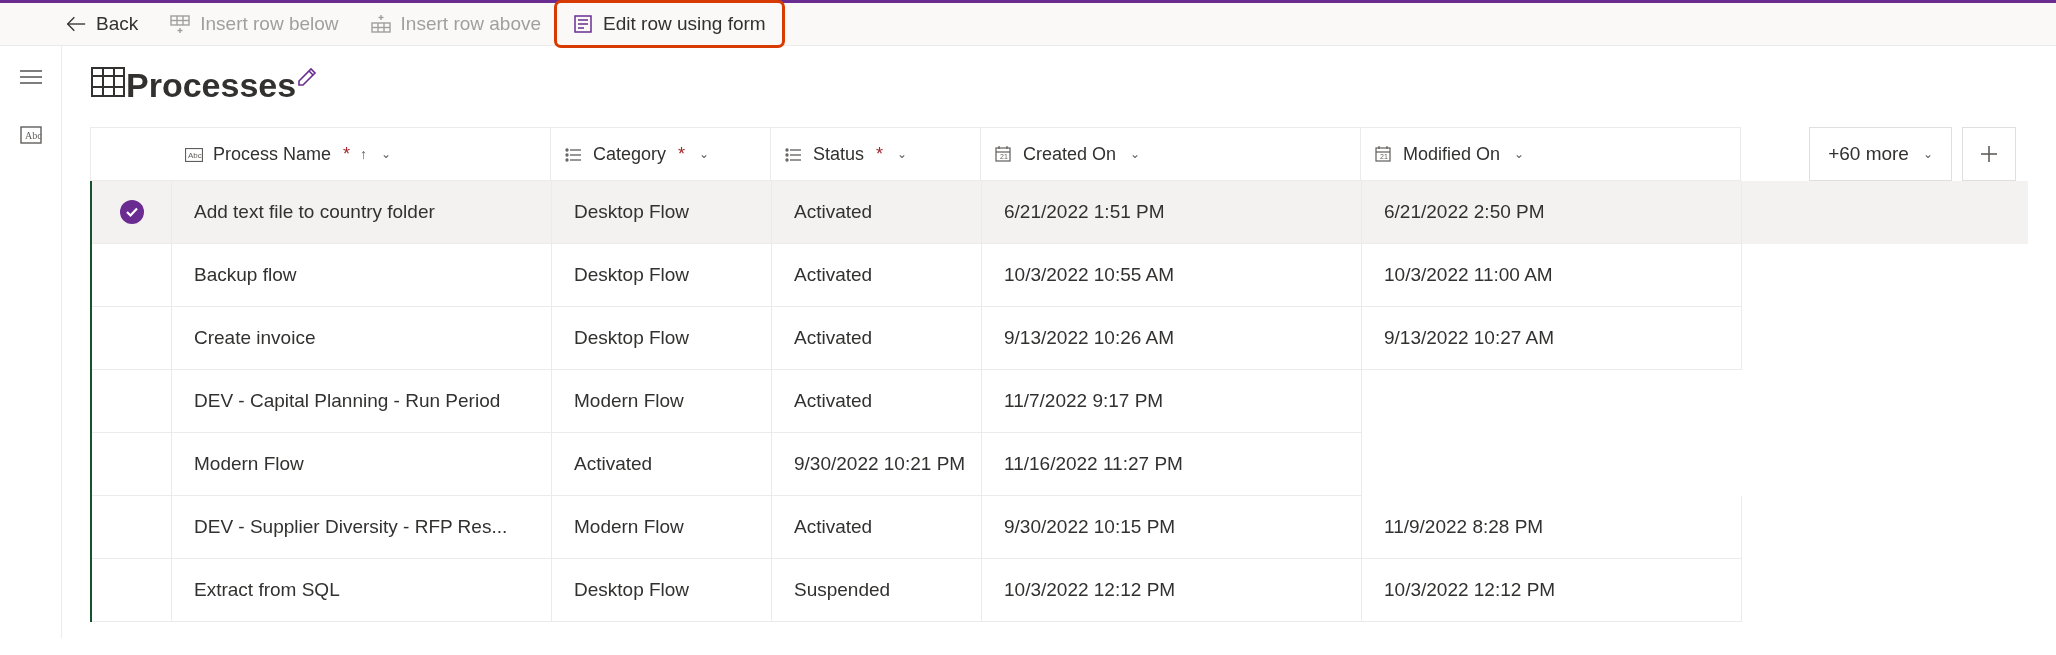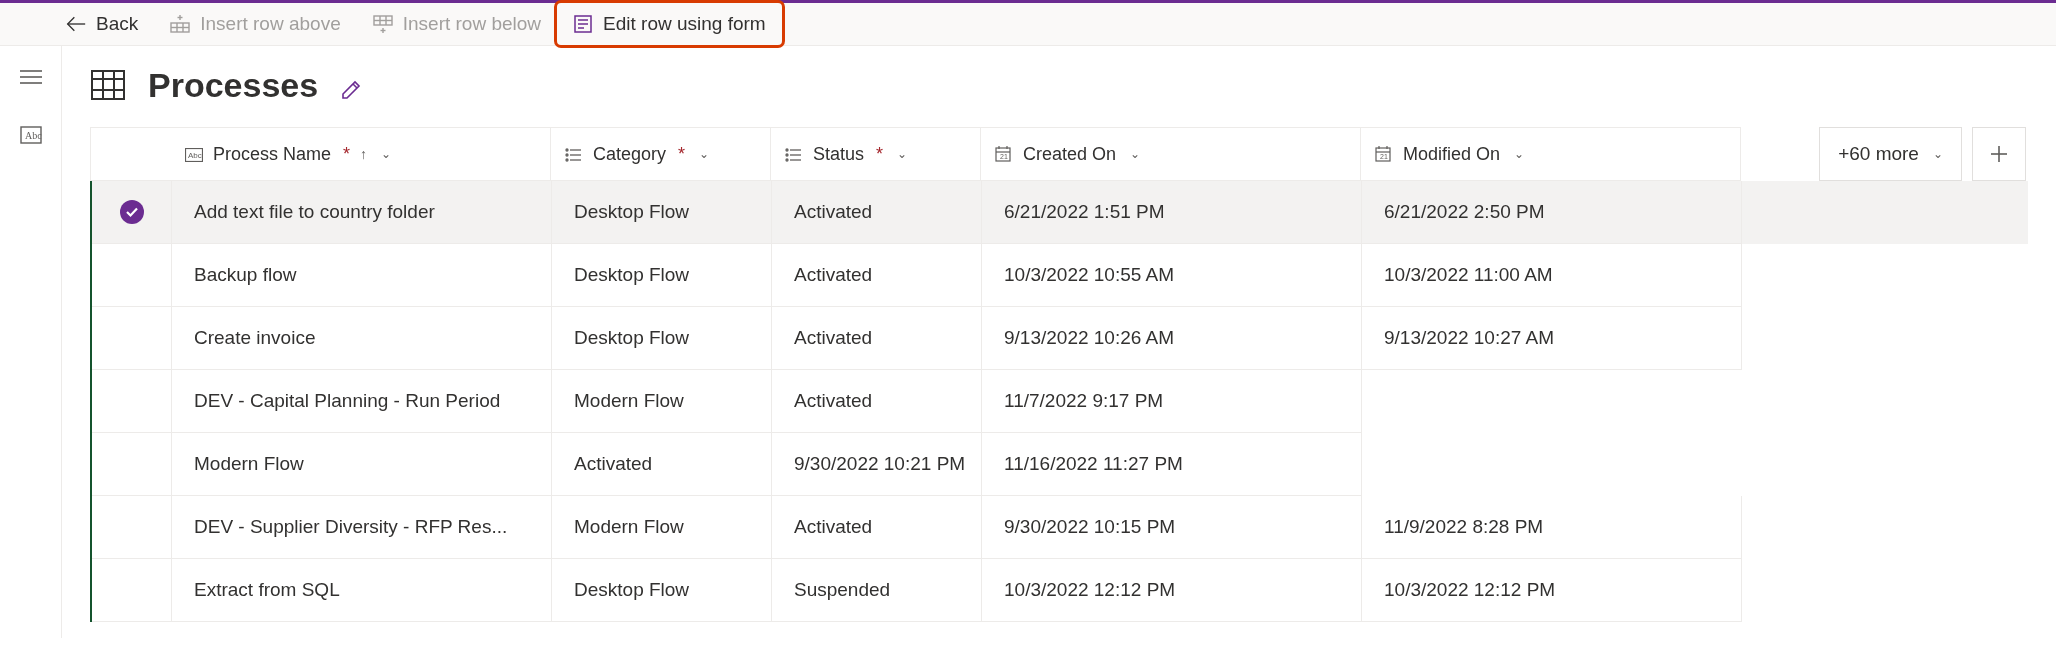--- a/index.html
+++ b/index.html
@@ -29,21 +29,21 @@
     width: 62px; border-right: 1px solid #edebe9; background: #fff;
     display: flex; flex-direction: column; align-items: center; padding-top: 12px; gap: 20px;
   }
   .rail-btn {
     width: 40px; height: 38px; display: flex; align-items: center; justify-content: center;
     cursor: pointer; color: #605e5c;
   }
 
   .content { flex: 1; padding: 20px 28px 0 28px; position: relative; }
 
-  .page-header { display: flex; align-items: flex-end; gap: 22px; margin-bottom: 22px; }
+  .page-header { display: flex; align-items: flex-start; margin-bottom: 22px; }
   .page-header .table-icon { width: 36px; height: 36px; }
   .page-title { font-size: 34px; font-weight: 600; color: #323130; }
   .edit-title-btn { color: #6b2c91; cursor: pointer; }
 
   .grid-wrap { position: relative; }
   .grid-header {
     display: grid;
     grid-template-columns: 80px 380px 220px 210px 380px 380px;
     align-items: center; height: 54px;
     border-left: 1px solid #edebe9;
@@ -54,21 +54,21 @@
     border-bottom: 1px solid #edebe9;
     padding: 0 14px; font-size: 18px; color: #323130; font-weight: 400;
     cursor: pointer;
   }
   .grid-header .hcell .col-icon { width: 18px; height: 16px; }
   .req { color: #a4262c; margin-left: 2px; }
   .caret { margin-left: 4px; color: #605e5c; font-size: 12px; }
   .sort-up { color: #605e5c; font-size: 14px; }
 
   .more-add {
-    position: absolute; right: 2px; top: 0; height: 51px; display: flex; gap: 10px;
+    position: absolute; right: 12px; top: 0; height: 51px; display: flex; gap: 10px;
   }
   .more-btn, .add-btn {
     height: 54px; border: 1px solid #e1dfdd; background: #fff;
     display: flex; align-items: center; justify-content: center;
     font-size: 19px; color: #323130; cursor: pointer;
   }
   .more-btn { padding: 0 18px; gap: 10px; }
   .add-btn { width: 54px; color: #605e5c; }
 
   .grid-body { }
@@ -101,48 +101,48 @@
 
 <div class="toolbar">
   <div class="toolbar-btn">
     <span class="icon">
       <svg width="24" height="20" viewBox="0 0 24 20" fill="none" stroke="#6b2c91" stroke-width="1.6">
           <line x1="23" y1="10" x2="2" y2="10"></line>
           <polyline points="10,2 2,10 10,18"></polyline>
         </svg>
     </span>
     <span>Back</span>
+  </div>
+
+  <div class="toolbar-btn disabled">
+    <span class="icon">
+      <svg width="20" height="18" viewBox="0 0 20 18" fill="none" stroke="currentColor" stroke-width="1.4">
+          <rect x="1" y="1" width="18" height="9"></rect>
+          <line x1="1" y1="5.5" x2="19" y2="5.5"></line>
+          <line x1="7" y1="1" x2="7" y2="10"></line>
+          <line x1="13" y1="1" x2="13" y2="10"></line>
+          <line x1="10" y1="13" x2="10" y2="18"></line>
+          <line x1="7.5" y1="15.5" x2="12.5" y2="15.5"></line>
+        </svg>
+    </span>
+    <span>Insert row below</span>
   </div>
 
   <div class="toolbar-btn disabled">
     <span class="icon">
       <svg width="20" height="18" viewBox="0 0 20 18" fill="none" stroke="currentColor" stroke-width="1.4">
           <rect x="1" y="8" width="18" height="9"></rect>
           <line x1="1" y1="12.5" x2="19" y2="12.5"></line>
           <line x1="7" y1="8" x2="7" y2="17"></line>
           <line x1="13" y1="8" x2="13" y2="17"></line>
           <line x1="10" y1="0" x2="10" y2="5"></line>
           <line x1="7.5" y1="2.5" x2="12.5" y2="2.5"></line>
         </svg>
     </span>
     <span>Insert row above</span>
-  </div>
-
-  <div class="toolbar-btn disabled">
-    <span class="icon">
-      <svg width="20" height="18" viewBox="0 0 20 18" fill="none" stroke="currentColor" stroke-width="1.4">
-          <rect x="1" y="1" width="18" height="9"></rect>
-          <line x1="1" y1="5.5" x2="19" y2="5.5"></line>
-          <line x1="7" y1="1" x2="7" y2="10"></line>
-          <line x1="13" y1="1" x2="13" y2="10"></line>
-          <line x1="10" y1="13" x2="10" y2="18"></line>
-          <line x1="7.5" y1="15.5" x2="12.5" y2="15.5"></line>
-        </svg>
-    </span>
-    <span>Insert row below</span>
   </div>
 
   <div class="toolbar-btn highlighted">
     <span class="icon">
       <svg width="18" height="18" viewBox="0 0 18 18" fill="none" stroke="#6b2c91" stroke-width="1.5">
           <rect x="1" y="1" width="16" height="16"></rect>
           <line x1="4" y1="5" x2="14" y2="5"></line>
           <line x1="4" y1="9" x2="14" y2="9"></line>
           <line x1="4" y1="13" x2="10" y2="13"></line>
         </svg>

